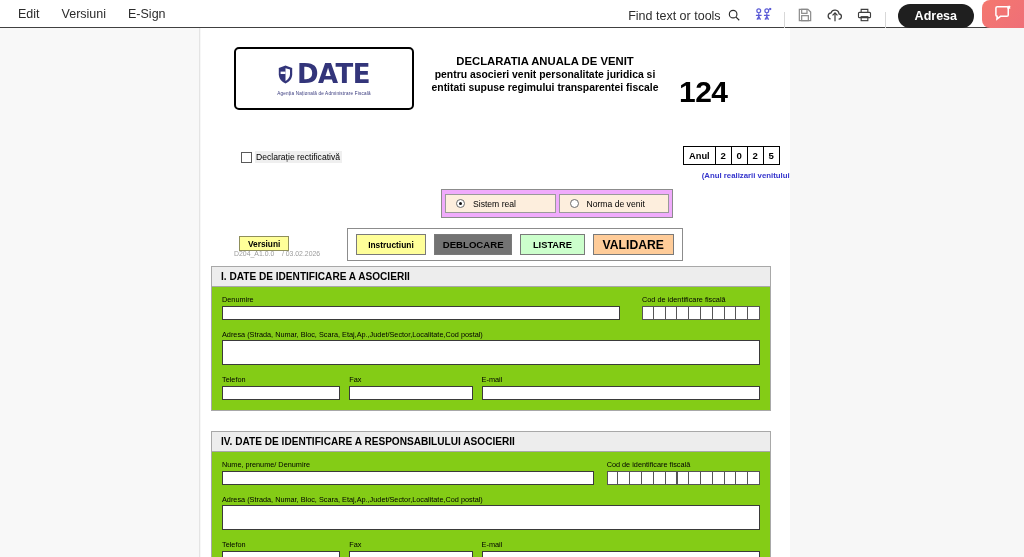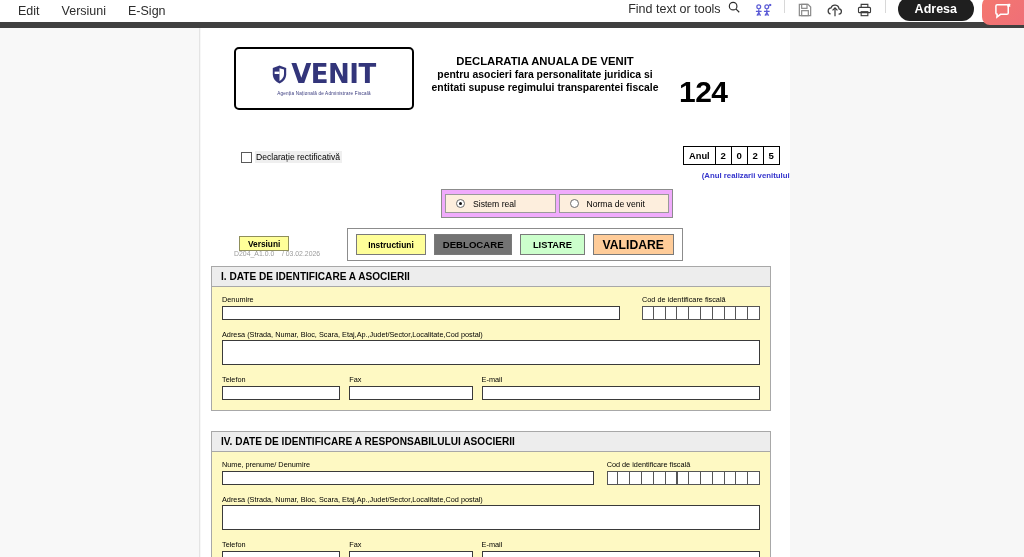--- a/index.html
+++ b/index.html
@@ -14,41 +14,41 @@
   * { box-sizing: border-box; }
 
   
   .toolbar {
     position: absolute;
     left: 0; top: 0;
     width: 1024px; height: 28px;
     background: #ffffff;
     display: flex;
     align-items: center;
-    border-bottom: 6px solid #404040;
+    border-bottom: 1px solid #404040;
     z-index: 30;
   }
   .tb-left {
     display: flex;
     align-items: center;
     gap: 2px;
     margin-left: 8px;
   }
   .tb-menu {
     font-size: 12.5px;
     color: #2c2c2c;
     padding: 4px 10px;
     border-radius: 4px;
     cursor: pointer;
     white-space: nowrap;
   }
   .tb-right {
     margin-left: auto;
     display: flex;
-    align-items: flex-start;
+    align-items: flex-end;
     gap: 0px;
     margin-right: 0px;
     height: 28px;
   }
   .tb-find {
     display: flex;
     align-items: center;
     gap: 6px;
     font-size: 12.5px;
     color: #2c2c2c;
@@ -349,21 +349,21 @@
     font-size: 12.2px;
     font-weight: 700;
   }
 
   
   .section {
     position: absolute;
     left: 10px;
     width: 560px;
     border: 1.3px solid #a8a8a8;
-    background: #fef9c3;
+    background: #84cc16;
   }
   .sec-head {
     background: #ededed;
     border-bottom: 1.3px solid #a8a8a8;
     font-size: 10.1px;
     font-weight: 700;
     color: #000;
     padding: 4px 8px 4px 9px;
   }
   .sec-body { padding: 8px 10px 10px 10px; position: relative; }
@@ -477,28 +477,28 @@
 
       <div class="logobox">
         <div class="logorow">
           <span class="shield">
             <svg width="15" height="19" viewBox="0 0 15 19">
               <path d="M7.5 0.6 L14.2 3.1 V9.2 C14.2 13.6 11.2 16.9 7.5 18.4 C3.8 16.9 0.8 13.6 0.8 9.2 V3.1 Z" fill="#33357a"></path>
               <path d="M7.5 3.2 V15.9 C10.1 14.6 12 12.2 12 9.1 V4.4 Z" fill="#ffffff"></path>
               <path d="M2.6 6.6 H7.5 V9.0 H2.6 Z" fill="#ffffff"></path>
             </svg>
           </span>
-          <span class="logotext">VENIT</span>
+          <span class="logotext">DATE</span>
         </div>
         <div class="logosub">Agenția Națională de Administrare Fiscală</div>
       </div>
 
       <div class="title-wrap">
         <div class="title-1">DECLARATIA ANUALA DE VENIT</div>
-        <div class="title-2">pentru asocieri fara personalitate juridica si entitati supuse regimului transparentei fiscale</div>
+        <div class="title-2">pentru asocieri venit personalitate juridica si entitati supuse regimului transparentei fiscale</div>
       </div>
       <div class="formnum">124</div>
 
       <div class="rect-row">
         <span class="cbx"></span>
         <span class="rect-label">Declarație rectificativă</span>
       </div>
 
       <div class="anul-box">
         <span class="anul-lab">Anul</span>

